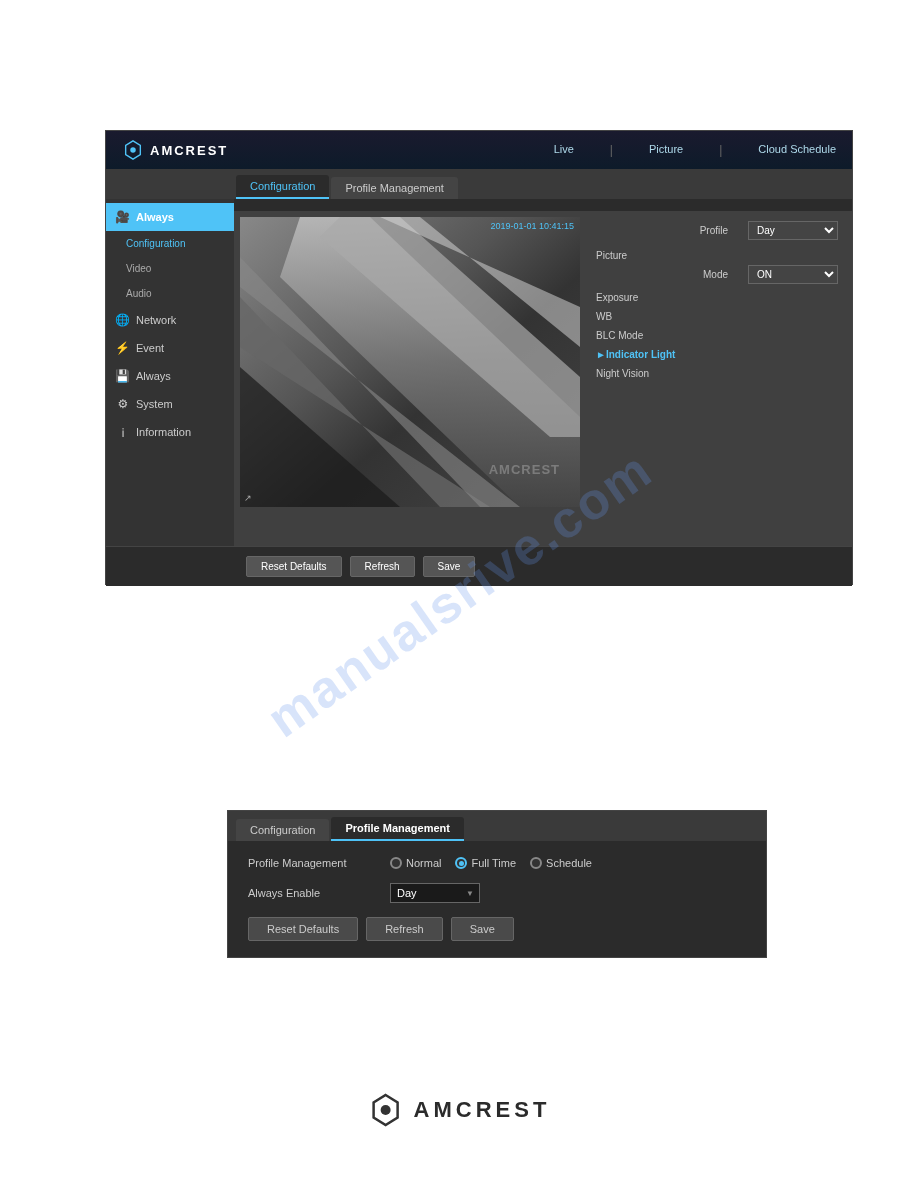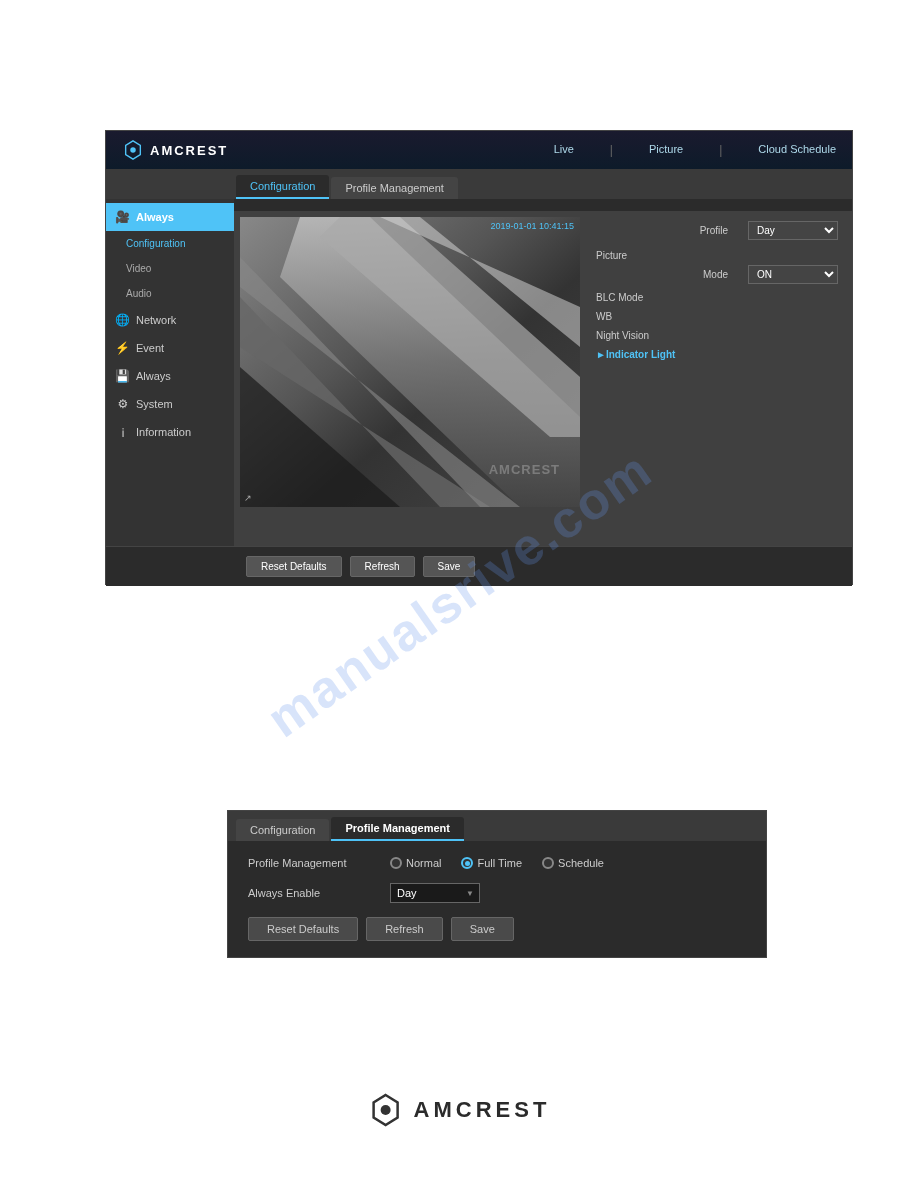--- a/index.html
+++ b/index.html
@@ -272,21 +272,21 @@
       margin-bottom: 14px;
     }
     .profile-row-label {
       width: 130px;
       font-size: 11px;
       color: #ccc;
     }
     .radio-group {
       display: flex;
       align-items: center;
-      gap: 20px;
+      gap: 14px;
     }
     .radio-item {
       display: flex;
       align-items: center;
       gap: 4px;
       font-size: 11px;
       color: #ccc;
     }
     .radio-circle {
       width: 12px;
@@ -505,24 +505,25 @@
 
         <div class="menu-item">Picture</div>
 
         <div class="settings-row" style="margin-bottom: 4px;">
           <span class="settings-label">Mode</span>
           <select class="settings-select">
             <option>ON</option>
             <option>OFF</option>
           </select>
         </div>
+        <div class="menu-item">Exposure</div>
+        <div class="menu-item">WB</div>
         <div class="menu-item">BLC Mode</div>
-        <div class="menu-item">WB</div>
+        <div class="menu-item bold">►Indicator Light</div>
         <div class="menu-item">Night Vision</div>
-        <div class="menu-item bold">►Indicator Light</div>
       </div>
     </div>
   </div>
 
   <div class="bottom-bar">
     <button class="btn">Reset Defaults</button>
     <button class="btn">Refresh</button>
     <button class="btn">Save</button>
   </div>
 

